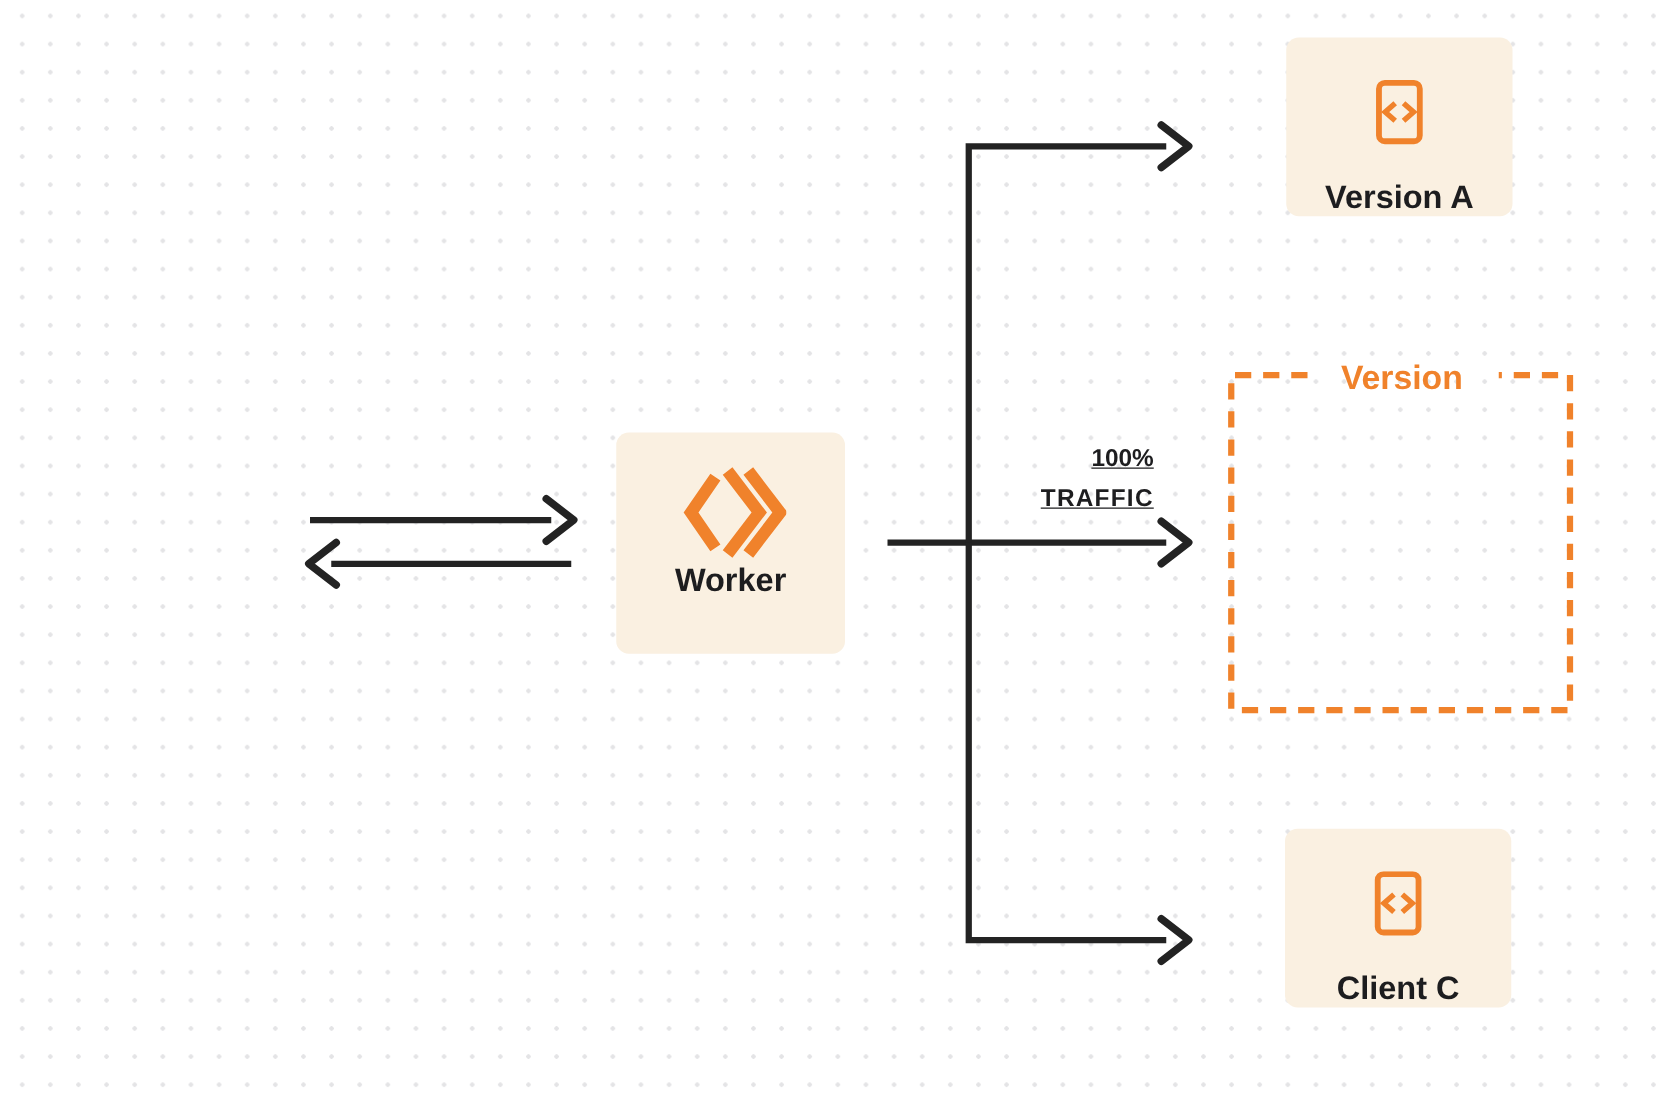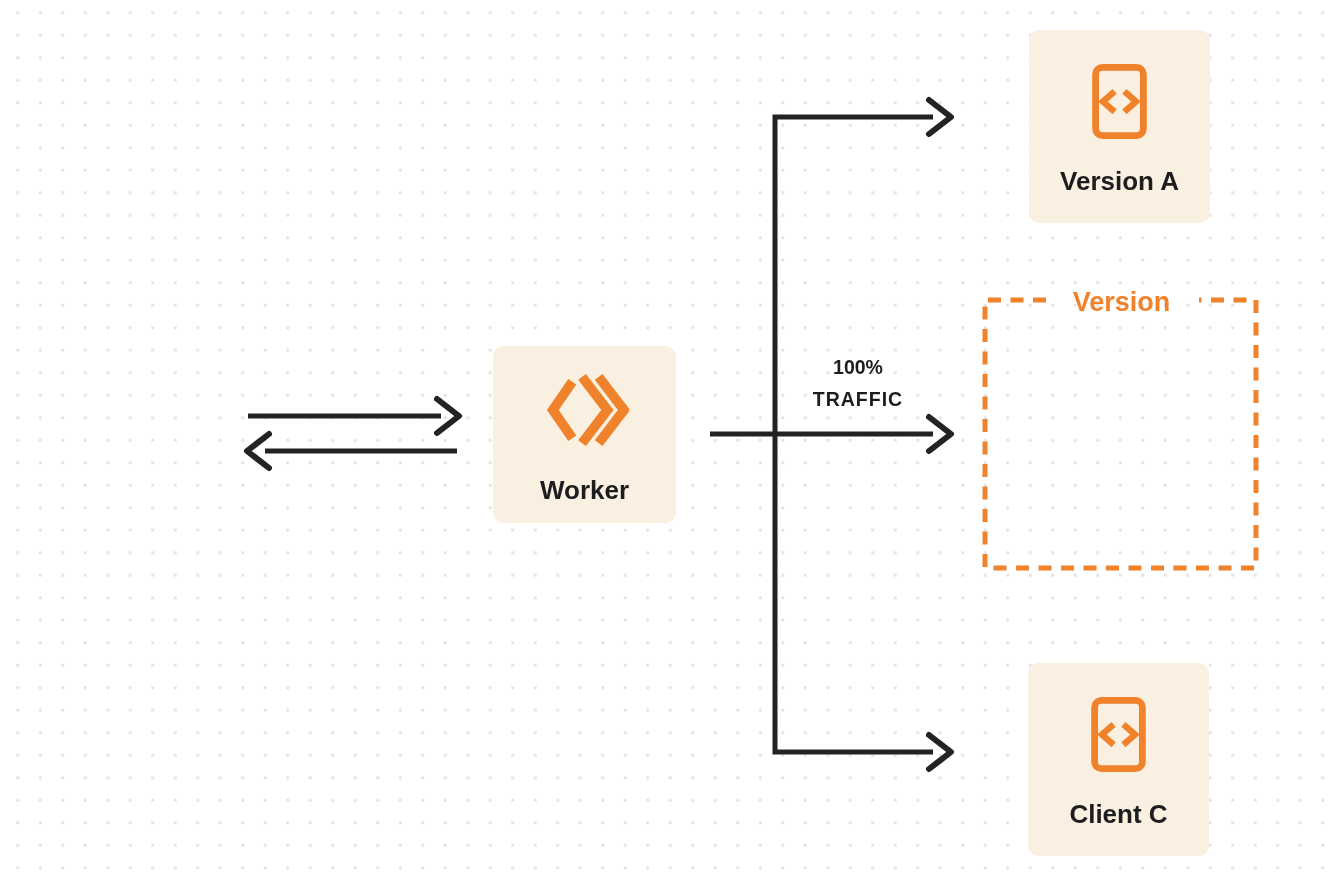--- a/index.html
+++ b/index.html
@@ -67,45 +67,46 @@
     font-size: 26px;
     font-weight: 700;
     color: var(--ink);
     white-space: nowrap;
   }
   .client-node { left: 31px; top: 344px; width: 181px; height: 179px; }
   .worker-node {
     left: 493px; top: 346px; width: 183px; height: 177px;
     justify-content: flex-start; padding-top: 25px;
   }
-  .worker-node .node-label { margin-top: 26px; }
+  .worker-node .node-label { }
   .version-node {
-    width: 181px; height: 193px;
+    width: 181px; height: 143px;
     justify-content: flex-start; padding-top: 34px;
   }
   .version-node .node-label { margin-top: 26px; }
   .version-a { left: 1029px; top: 30px; }
   .version-b { left: 1030px; top: 345px; }
   .version-c { left: 1028px; top: 663px; }
   .icon-svg { display: block; }
   .orange-stroke {
     fill: none;
     stroke: var(--orange);
     stroke-linecap: butt;
     stroke-linejoin: miter;
     stroke-miterlimit: 10;
   }
   .traffic-label {
     position: absolute;
     left: 793px; top: 351px; width: 130px;
-    text-align: center;
+    text-align: right;
     font-size: 19.5px;
     font-weight: 700;
     color: var(--ink);
     line-height: 32px;
+    text-decoration: underline;
   }
   .traffic-line2 { letter-spacing: 1px; }
   .deployed-label {
     position: absolute;
     left: 1044px; top: 287px; width: 155px;
     text-align: center;
     font-size: 27px;
     font-weight: 700;
     color: var(--orange);
     white-space: nowrap;

